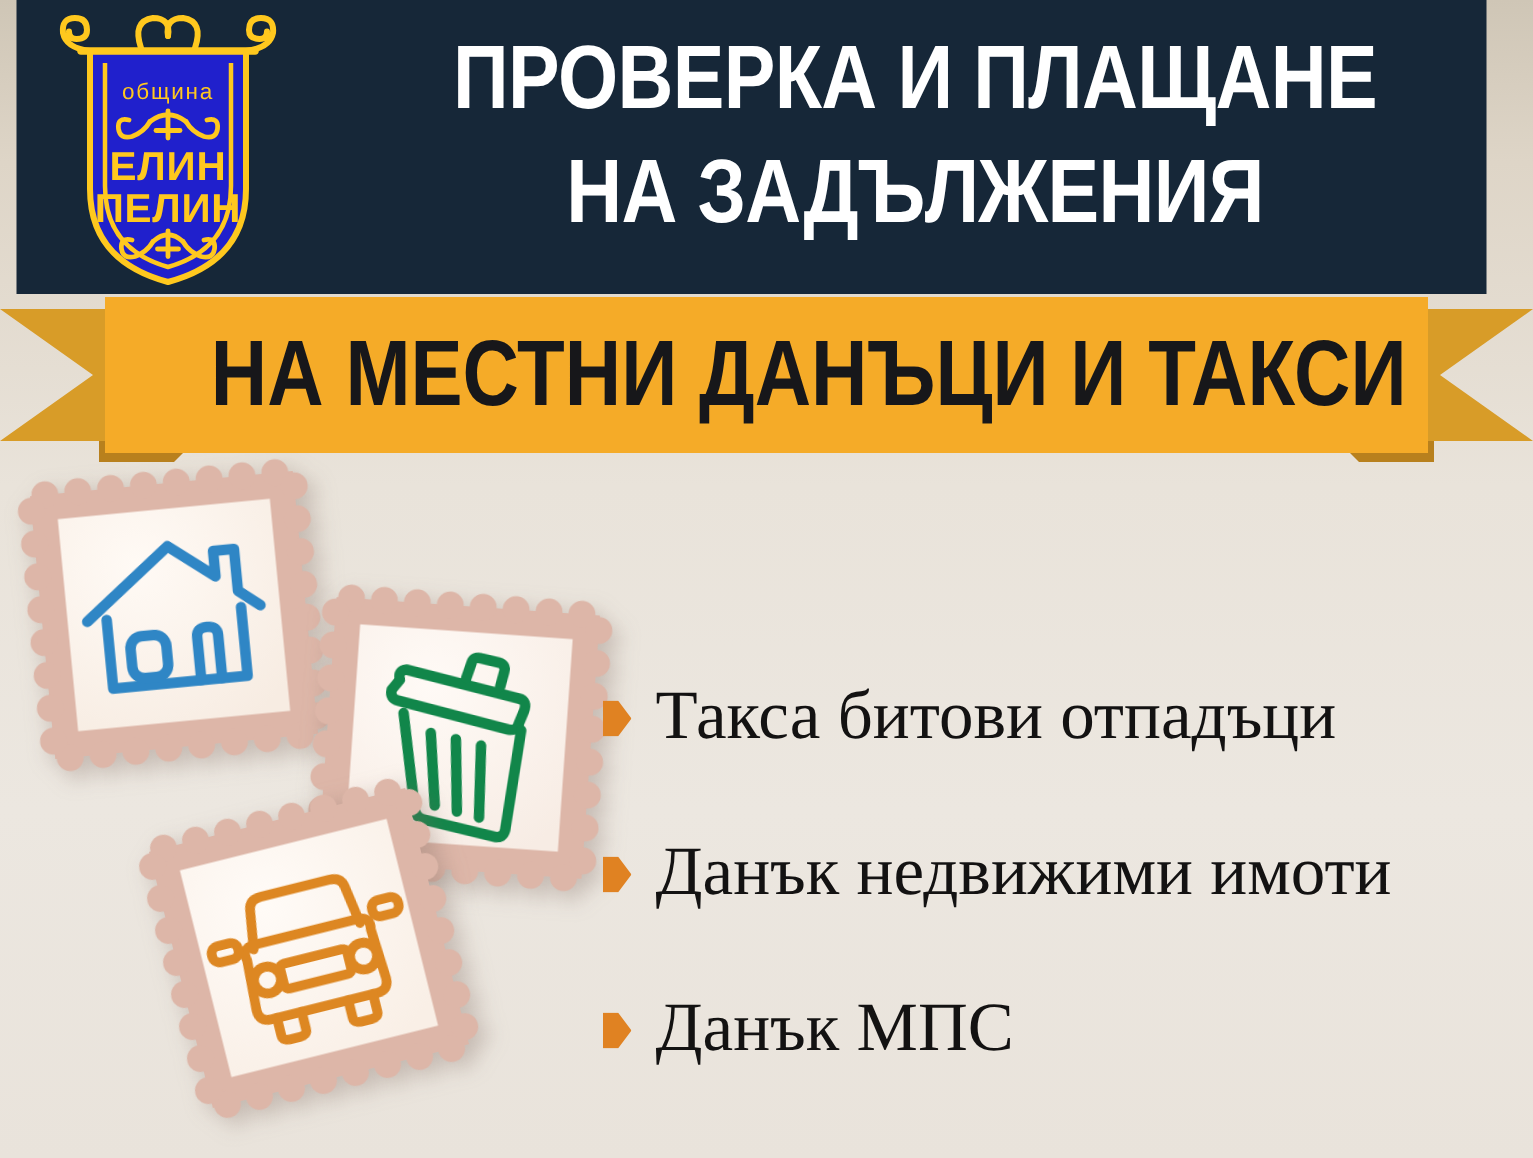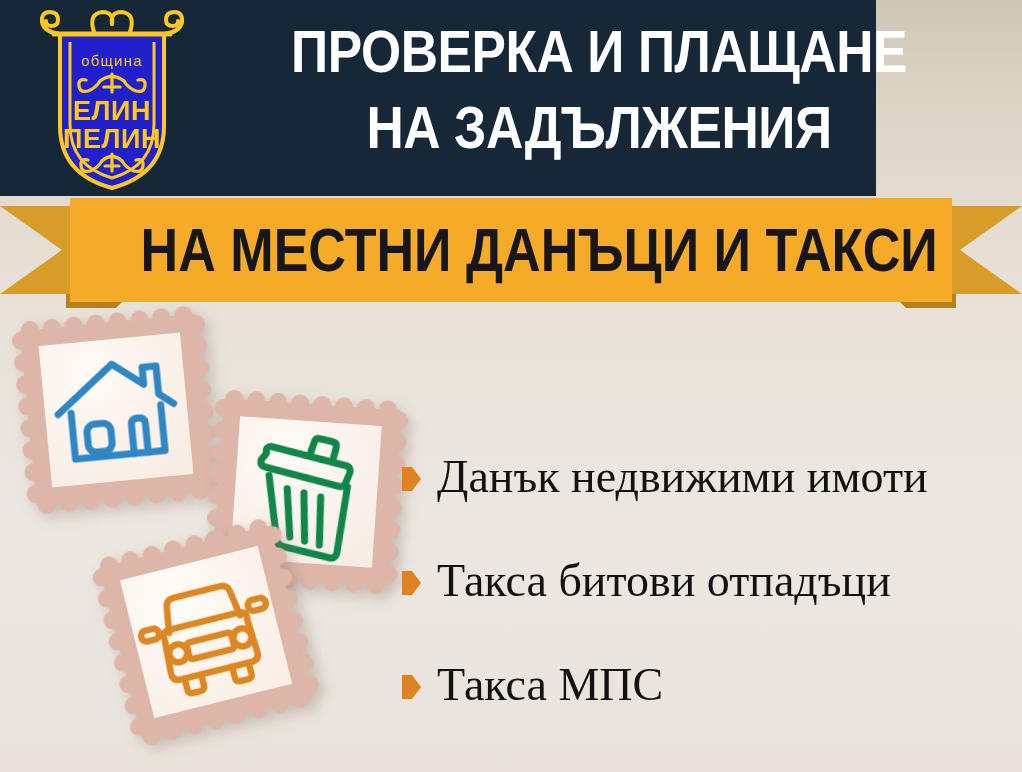--- a/index.html
+++ b/index.html
@@ -13,22 +13,22 @@
     height: 772px;
     overflow: hidden;
     background: linear-gradient(180deg, #cfc6b6 0%, #ded5c7 14%, #e9e3da 42%, #ece7e0 70%, #e9e3db 100%);
     font-family: "Liberation Sans", sans-serif;
     -webkit-font-smoothing: antialiased;
   }
 
   
   .header {
     position: absolute;
-    left: 0; top: 0;
-    width: 876px;
+    left: 11px; top: 0;
+    width: 980px;
     height: 196px;
     background: #162738;
     z-index: 5;
   }
   .header-title {
     position: absolute;
     left: 186px;
     top: 14px;
     width: 826px;
     text-align: center;
@@ -401,28 +401,28 @@
         <path d="M66 138 L66 150 Q66 154 71 154 L78 154 Q83 154 83 150 L83 138"></path>
         <path d="M115 138 L115 150 Q115 154 120 154 L127 154 Q132 154 132 150 L132 138"></path>
       </g>
     </svg>
   </div>
 
   <div class="list">
 
     <div class="list-item">
       <span class="bullet"></span>
+      <span class="list-label">Такса битови отпадъци</span>
+    </div>
+
+    <div class="list-item">
+      <span class="bullet"></span>
       <span class="list-label">Данък недвижими имоти</span>
     </div>
 
     <div class="list-item">
       <span class="bullet"></span>
-      <span class="list-label">Такса битови отпадъци</span>
+      <span class="list-label">Данък МПС</span>
     </div>
 
-    <div class="list-item">
-      <span class="bullet"></span>
-      <span class="list-label">Такса МПС</span>
-    </div>
-
   </div>
 
 </div>
 
 </body></html>

